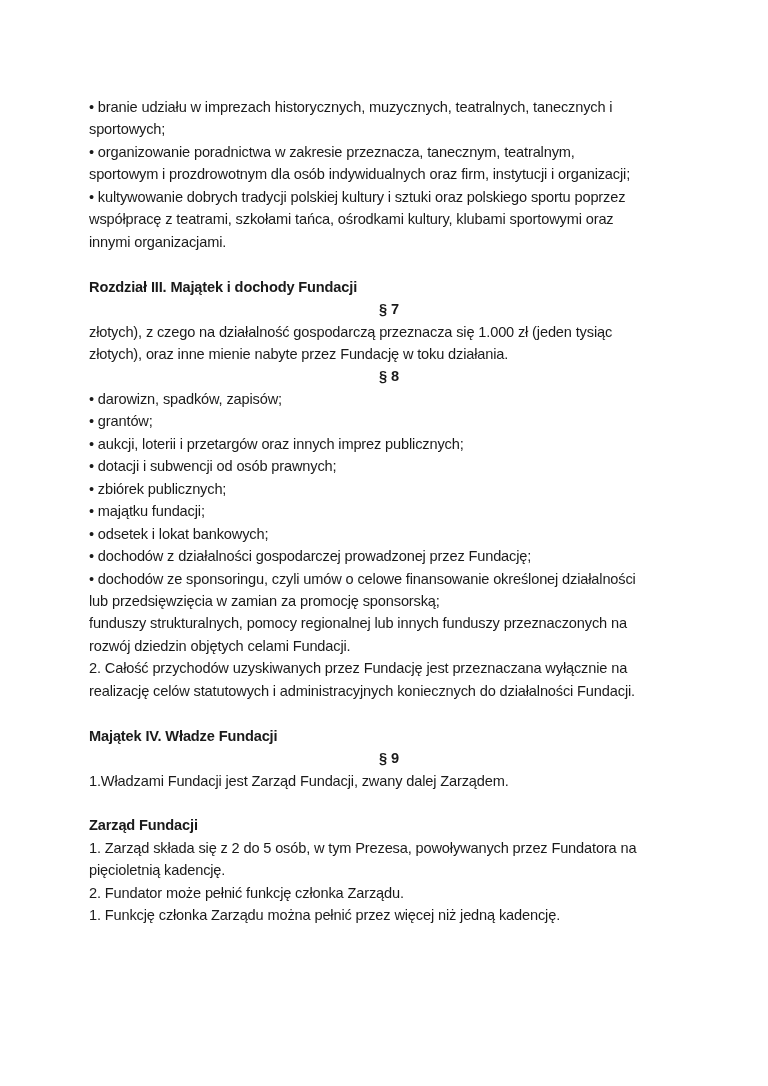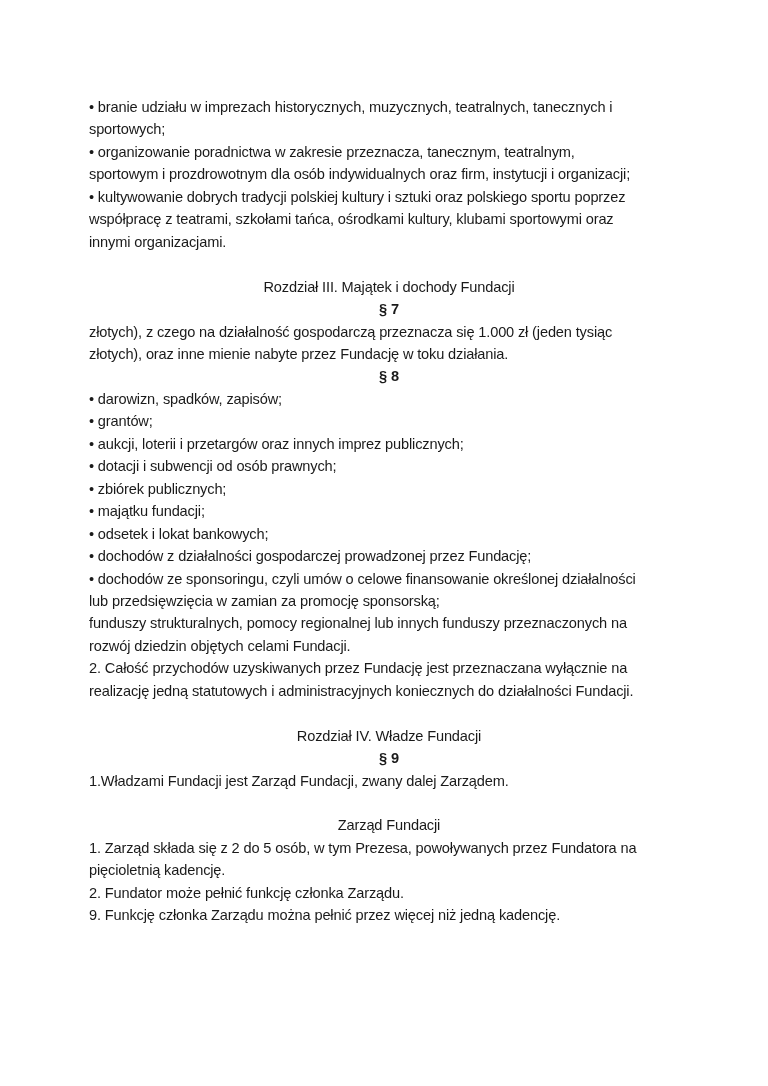--- a/index.html
+++ b/index.html
@@ -5,21 +5,21 @@
   html, body { margin: 0; padding: 0; background: #ffffff; }
   body { width: 768px; height: 1086px; overflow: hidden; position: relative; }
   .page {
     position: absolute; left: 89px; top: 88px; width: 600px;
     font-family: "Liberation Sans", sans-serif;
     font-size: 14.6px; line-height: 22.45px; color: #1a1a1a;
     letter-spacing: -0.15px;
     margin-top: 8px;
   }
   .line { white-space: nowrap; }
-  .heading { font-weight: normal; text-align: center; }
+  .heading { font-weight: bold; }
   .para { text-align: center; font-weight: bold; }
   .blank { height: 22.45px; }
 </style>
 </head>
 <body>
 
 <div class="page">
   <div>
     <div class="line">• branie udziału w imprezach historycznych, muzycznych, teatralnych, tanecznych i</div>
     <div class="line">sportowych;</div>
@@ -47,33 +47,33 @@
     <div class="line">• dotacji i subwencji od osób prawnych;</div>
     <div class="line">• zbiórek publicznych;</div>
     <div class="line">• majątku fundacji;</div>
     <div class="line">• odsetek i lokat bankowych;</div>
     <div class="line">• dochodów z działalności gospodarczej prowadzonej przez Fundację;</div>
     <div class="line">• dochodów ze sponsoringu, czyli umów o celowe finansowanie określonej działalności</div>
     <div class="line">lub przedsięwzięcia w zamian za promocję sponsorską;</div>
     <div class="line">funduszy strukturalnych, pomocy regionalnej lub innych funduszy przeznaczonych na</div>
     <div class="line">rozwój dziedzin objętych celami Fundacji.</div>
     <div class="line">2. Całość przychodów uzyskiwanych przez Fundację jest przeznaczana wyłącznie na</div>
-    <div class="line">realizację jedną statutowych i administracyjnych koniecznych do działalności Fundacji.</div>
+    <div class="line">realizację celów statutowych i administracyjnych koniecznych do działalności Fundacji.</div>
   </div>
 
   <div class="blank"></div>
 
-  <div class="line heading">Rozdział IV. Władze Fundacji</div>
+  <div class="line heading">Majątek IV. Władze Fundacji</div>
   <div class="line para">§ 9</div>
   <div>
     <div class="line">1.Władzami Fundacji jest Zarząd Fundacji, zwany dalej Zarządem.</div>
   </div>
 
   <div class="blank"></div>
 
   <div class="line heading">Zarząd Fundacji</div>
   <div>
     <div class="line">1. Zarząd składa się z 2 do 5 osób, w tym Prezesa, powoływanych przez Fundatora na</div>
     <div class="line">pięcioletnią kadencję.</div>
     <div class="line">2. Fundator może pełnić funkcję członka Zarządu.</div>
-    <div class="line">9. Funkcję członka Zarządu można pełnić przez więcej niż jedną kadencję.</div>
+    <div class="line">1. Funkcję członka Zarządu można pełnić przez więcej niż jedną kadencję.</div>
   </div>
 </div>
 
 </body></html>

